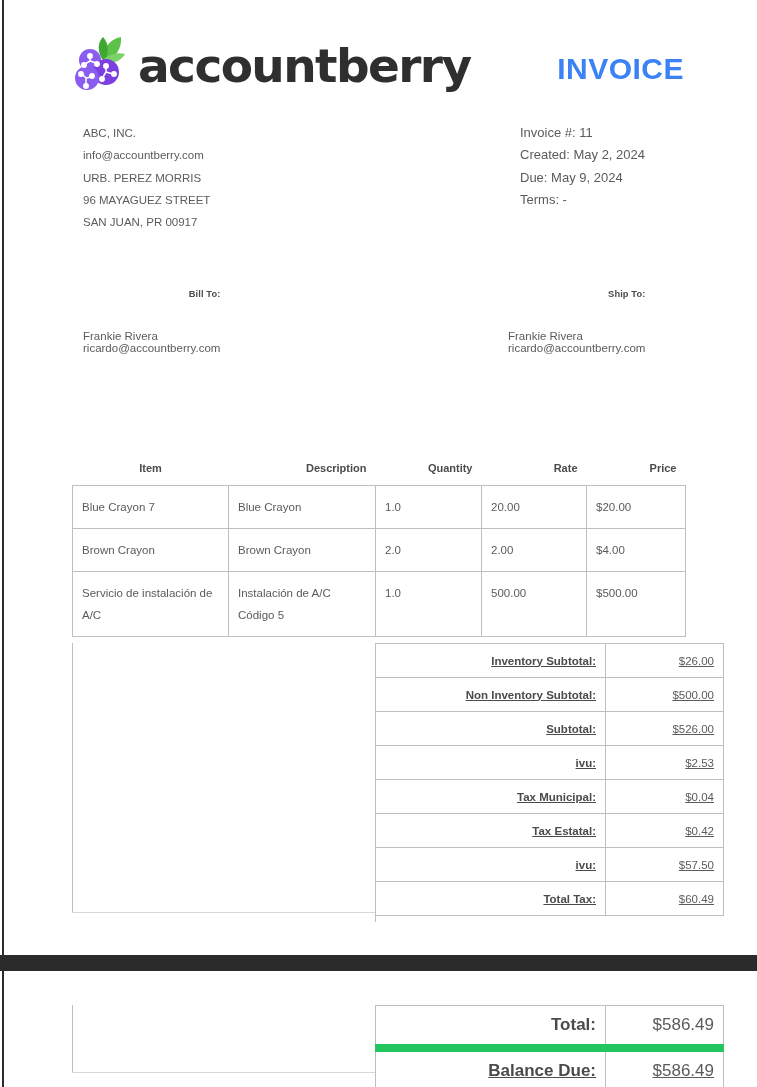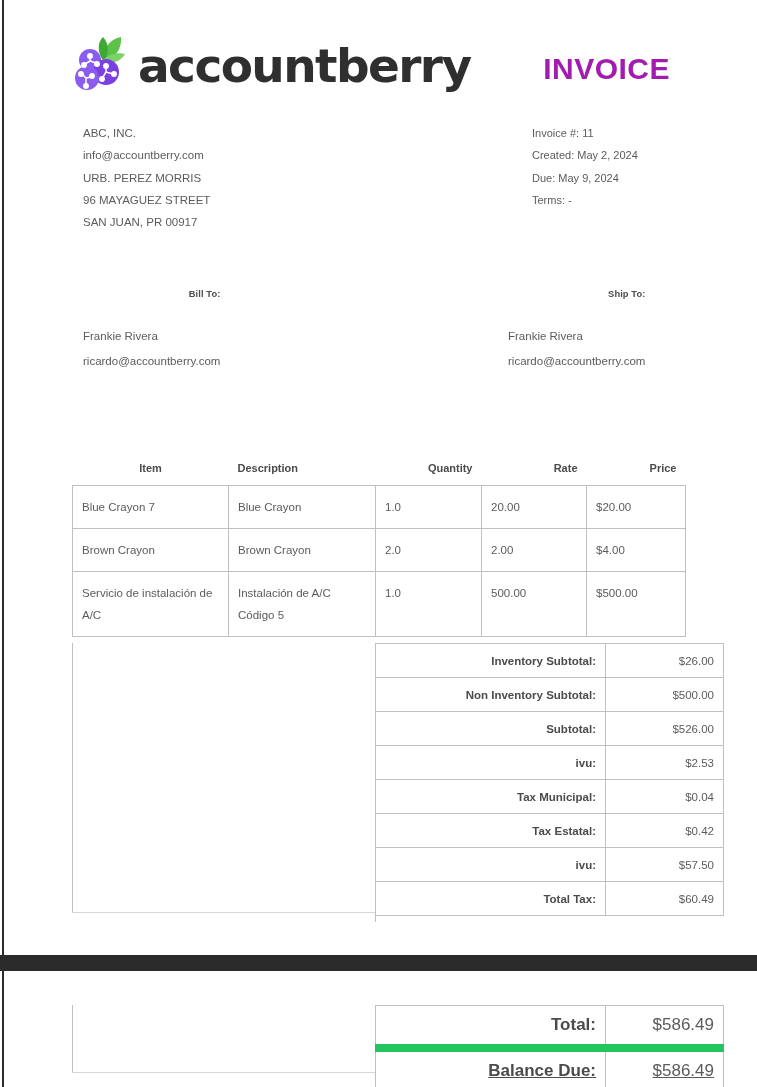--- a/index.html
+++ b/index.html
@@ -69,63 +69,63 @@
     font-family: "DejaVu Sans", sans-serif;
     font-size: 47px;
     font-weight: bold;
     letter-spacing: -1.6px;
     color: #2f2f2f;
     margin-left: 4px;
     line-height: 1;
   }
   .invoice-title {
     position: absolute;
-    right: 16px;
+    right: 2px;
     top: 18px;
     font-size: 30px;
     font-weight: bold;
-    color: #a21caf;
+    color: #3b82f6;
     letter-spacing: 0.5px;
   }
 
   
   .addr-block {
     position: absolute;
     left: 83px;
     top: 122px;
     font-size: 11.5px;
     line-height: 22.3px;
     color: #5b5b5b;
   }
   .meta-block {
     position: absolute;
-    left: 532px;
+    left: 520px;
     top: 122px;
-    font-size: 11px;
+    font-size: 13px;
     line-height: 22.3px;
     color: #5b5b5b;
   }
 
   
   .party {
     position: absolute;
     font-size: 11.5px;
     color: #5b5b5b;
   }
   .party.bill { left: 83px; top: 289px; }
   .party.ship { left: 508px; top: 289px; }
   .party-label {
     font-size: 9.3px;
     font-weight: bold;
     color: #4b4b4b;
     letter-spacing: 0.1px;
     text-align: right;
   }
   .party-name { margin-top: 31px; }
-  .party-email { margin-top: 13px; }
+  .party-email { }
 
   
   .items {
     position: absolute;
     left: 72px;
     top: 462px;
     width: 613px;
   }
   table.grid {
     border-collapse: collapse;
@@ -137,21 +137,21 @@
   table.grid th {
     font-size: 11px;
     font-weight: bold;
     color: #4b4b4b;
     padding: 0 9px 11px 9px;
     border: none;
     text-align: right;
     vertical-align: bottom;
   }
   table.grid th.l { text-align: center; }
-  table.grid th.c { text-align: left; }
+  table.grid th.c { text-align: right; }
   table.grid td {
     border: 1px solid #bfbfbf;
     padding: 10px 9px;
     vertical-align: top;
     line-height: 22px;
     height: 13px;
   }
   td.num { }
   .col-item  { width: 156px; }
   .col-desc  { width: 147px; }
@@ -182,20 +182,21 @@
     top: 0;
     border-collapse: collapse;
     table-layout: fixed;
     width: 310px;
     font-size: 11.5px;
   }
   table.totals td {
     border: 1px solid #bfbfbf;
     padding: 9px 9px;
     height: 15px;
+    text-decoration: underline;
   }
   td.tot-label {
     width: 211px;
     text-align: right;
     font-weight: bold;
     color: #4b4b4b;
   }
   td.tot-value {
     width: 99px;
     text-align: right;

